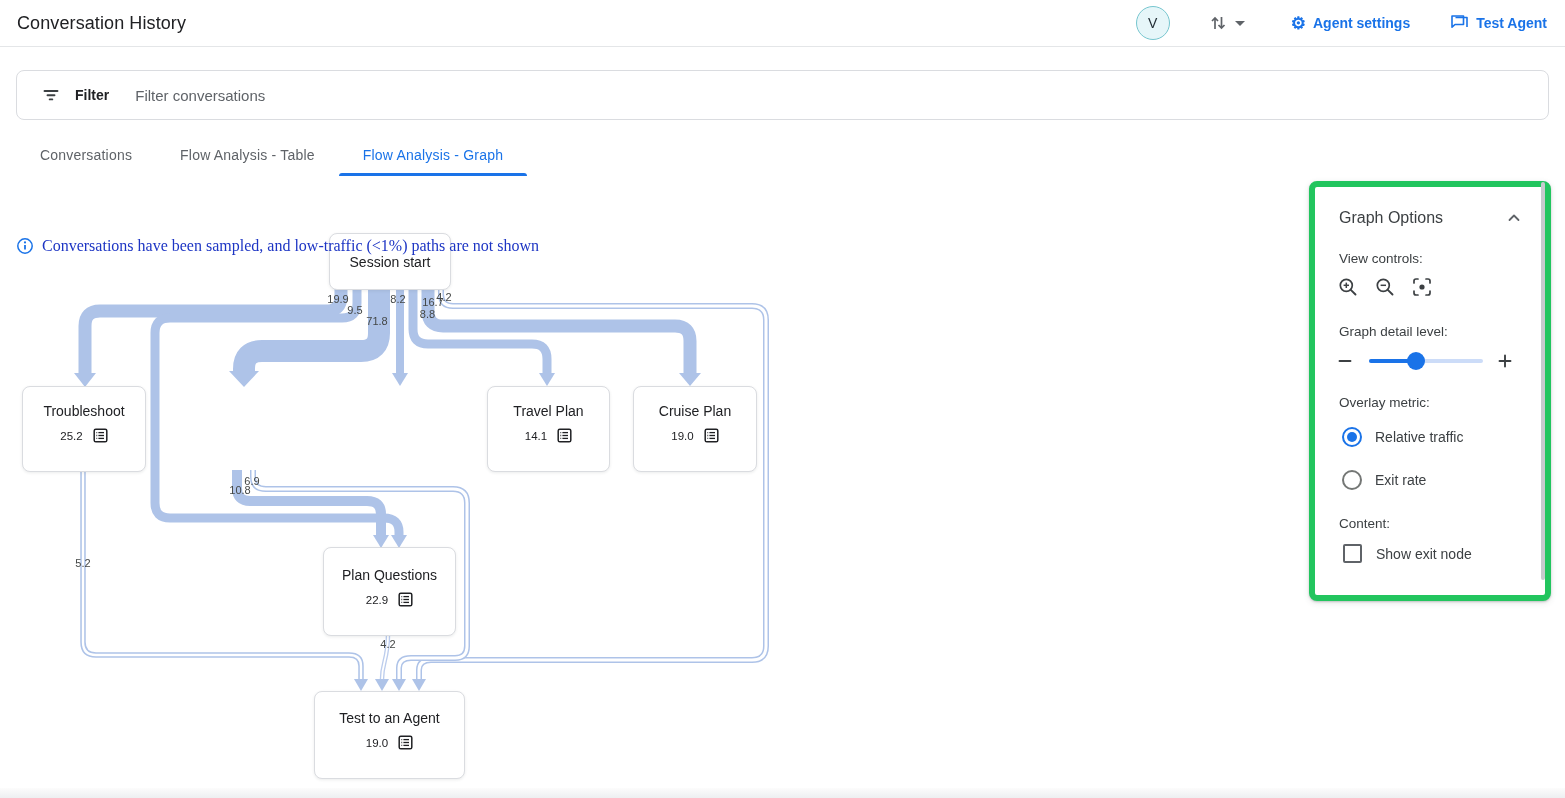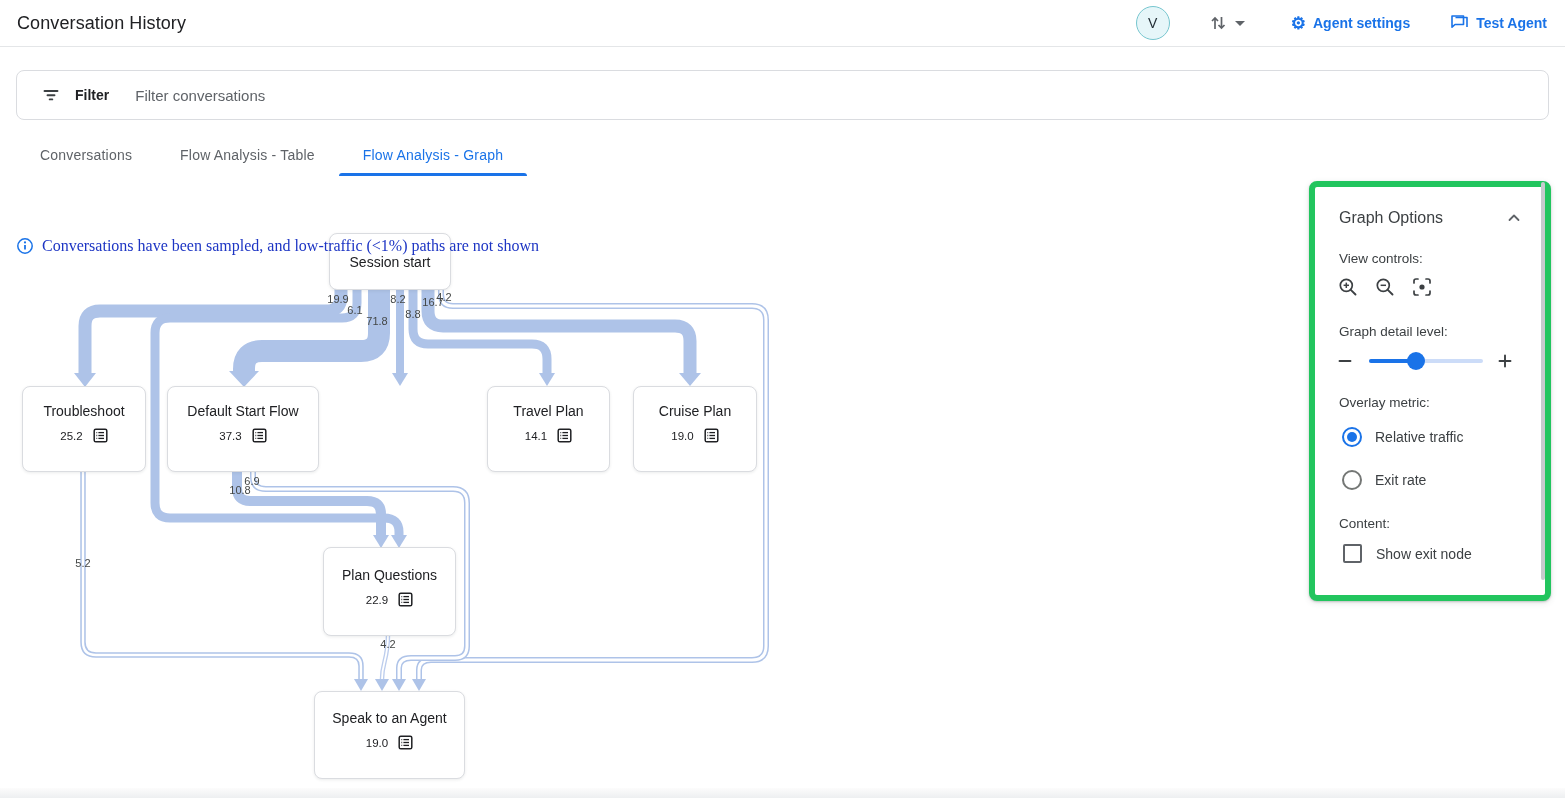--- a/index.html
+++ b/index.html
@@ -201,37 +201,20 @@
             <line x1="5.4" y1="7.5" x2="11" y2="7.5"></line>
             <line x1="5.4" y1="10.4" x2="11" y2="10.4"></line>
             <line x1="3.4" y1="4.6" x2="4.2" y2="4.6"></line>
             <line x1="3.4" y1="7.5" x2="4.2" y2="7.5"></line>
             <line x1="3.4" y1="10.4" x2="4.2" y2="10.4"></line>
           </g>
       </svg>
     </div>
   </div>
 
-  <div class="flow-node" style="left:167px;top:386px;width:150px;height:84px;">
-    <div class="node-title">Default Start Flow</div>
-    <div class="node-value-row">
-      <span class="node-value">37.3</span>
-      <svg width="15" height="15" viewBox="0 0 15 15">
-        <rect x="1.2" y="1.2" width="12.6" height="12.6" rx="1.6" fill="none" stroke="#202124" stroke-width="1.5"></rect>
-        <g stroke="#202124" stroke-width="1.3">
-            <line x1="5.4" y1="4.6" x2="11" y2="4.6"></line>
-            <line x1="5.4" y1="7.5" x2="11" y2="7.5"></line>
-            <line x1="5.4" y1="10.4" x2="11" y2="10.4"></line>
-            <line x1="3.4" y1="4.6" x2="4.2" y2="4.6"></line>
-            <line x1="3.4" y1="7.5" x2="4.2" y2="7.5"></line>
-            <line x1="3.4" y1="10.4" x2="4.2" y2="10.4"></line>
-          </g>
-      </svg>
-    </div>
-  </div>
 
 
   <div class="flow-node" style="left:487px;top:386px;width:121px;height:84px;">
     <div class="node-title">Travel Plan</div>
     <div class="node-value-row">
       <span class="node-value">14.1</span>
       <svg width="15" height="15" viewBox="0 0 15 15">
         <rect x="1.2" y="1.2" width="12.6" height="12.6" rx="1.6" fill="none" stroke="#202124" stroke-width="1.5"></rect>
         <g stroke="#202124" stroke-width="1.3">
             <line x1="5.4" y1="4.6" x2="11" y2="4.6"></line>
@@ -275,42 +258,42 @@
             <line x1="5.4" y1="10.4" x2="11" y2="10.4"></line>
             <line x1="3.4" y1="4.6" x2="4.2" y2="4.6"></line>
             <line x1="3.4" y1="7.5" x2="4.2" y2="7.5"></line>
             <line x1="3.4" y1="10.4" x2="4.2" y2="10.4"></line>
           </g>
       </svg>
     </div>
   </div>
 
   <div class="flow-node" style="left:314px;top:691px;width:149px;height:86px;">
-    <div class="node-title" style="margin-top:18px;">Speak to an Agent</div>
+    <div class="node-title" style="margin-top:18px;">Test to an Agent</div>
     <div class="node-value-row">
       <span class="node-value">19.0</span>
       <svg width="15" height="15" viewBox="0 0 15 15">
         <rect x="1.2" y="1.2" width="12.6" height="12.6" rx="1.6" fill="none" stroke="#202124" stroke-width="1.5"></rect>
         <g stroke="#202124" stroke-width="1.3">
             <line x1="5.4" y1="4.6" x2="11" y2="4.6"></line>
             <line x1="5.4" y1="7.5" x2="11" y2="7.5"></line>
             <line x1="5.4" y1="10.4" x2="11" y2="10.4"></line>
             <line x1="3.4" y1="4.6" x2="4.2" y2="4.6"></line>
             <line x1="3.4" y1="7.5" x2="4.2" y2="7.5"></line>
             <line x1="3.4" y1="10.4" x2="4.2" y2="10.4"></line>
           </g>
       </svg>
     </div>
   </div>
 
   <span class="edge-label" style="left:338px;top:293px;">19.9</span>
-  <span class="edge-label" style="left:355px;top:304px;">6.1</span>
+  <span class="edge-label" style="left:355px;top:304px;">9.5</span>
   <span class="edge-label" style="left:377px;top:315px;">71.8</span>
   <span class="edge-label" style="left:398px;top:293px;">8.2</span>
-  <span class="edge-label" style="left:413px;top:308px;">8.8</span>
+  <span class="edge-label" style="left:413px;top:308px;padding-left:29px;">8.8</span>
   <span class="edge-label" style="left:433px;top:296px;">16.7</span>
   <span class="edge-label" style="left:444px;top:291px;">4.2</span>
   <span class="edge-label" style="left:83px;top:557px;">5.2</span>
   <span class="edge-label" style="left:240px;top:484px;">10.8</span>
   <span class="edge-label" style="left:252px;top:475px;">6.9</span>
   <span class="edge-label" style="left:388px;top:638px;">4.2</span>
 </div>
 
 <aside class="options-panel">
   <div class="panel-title-row">

